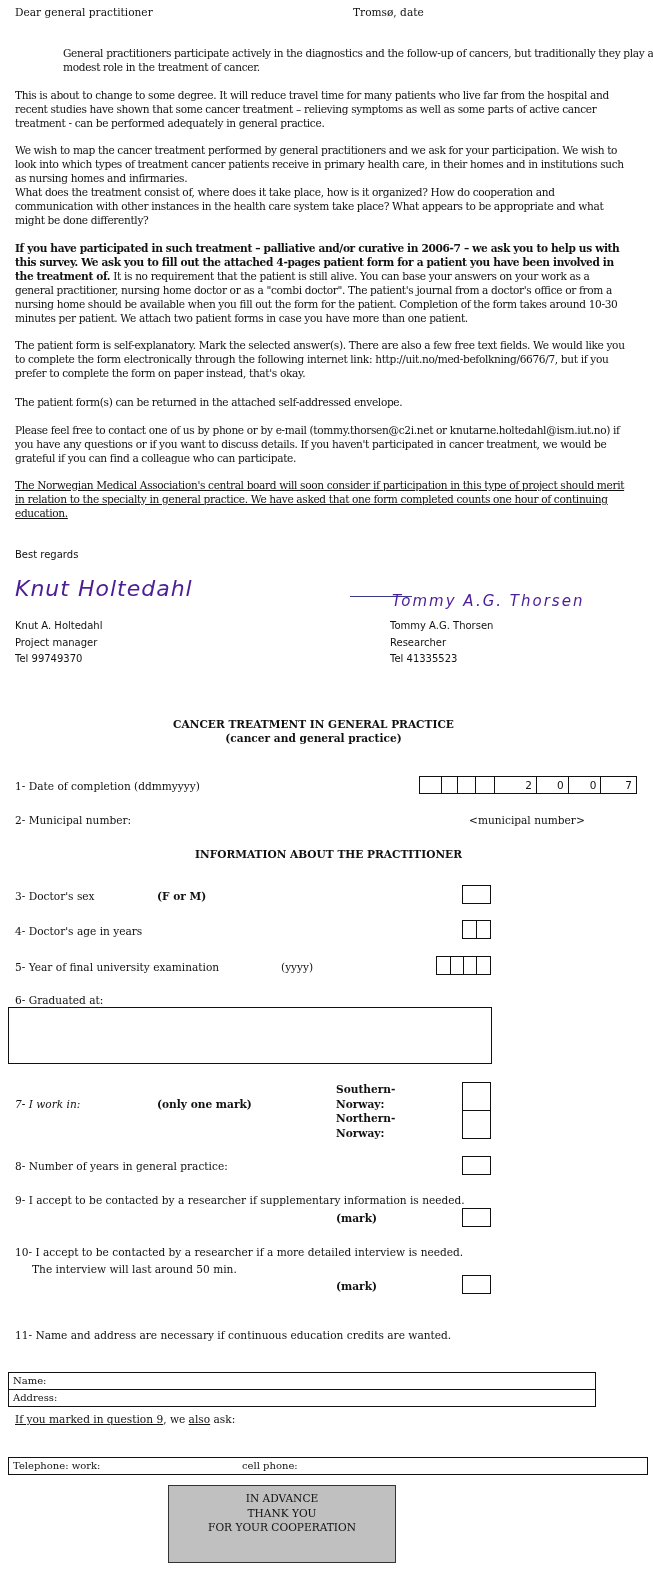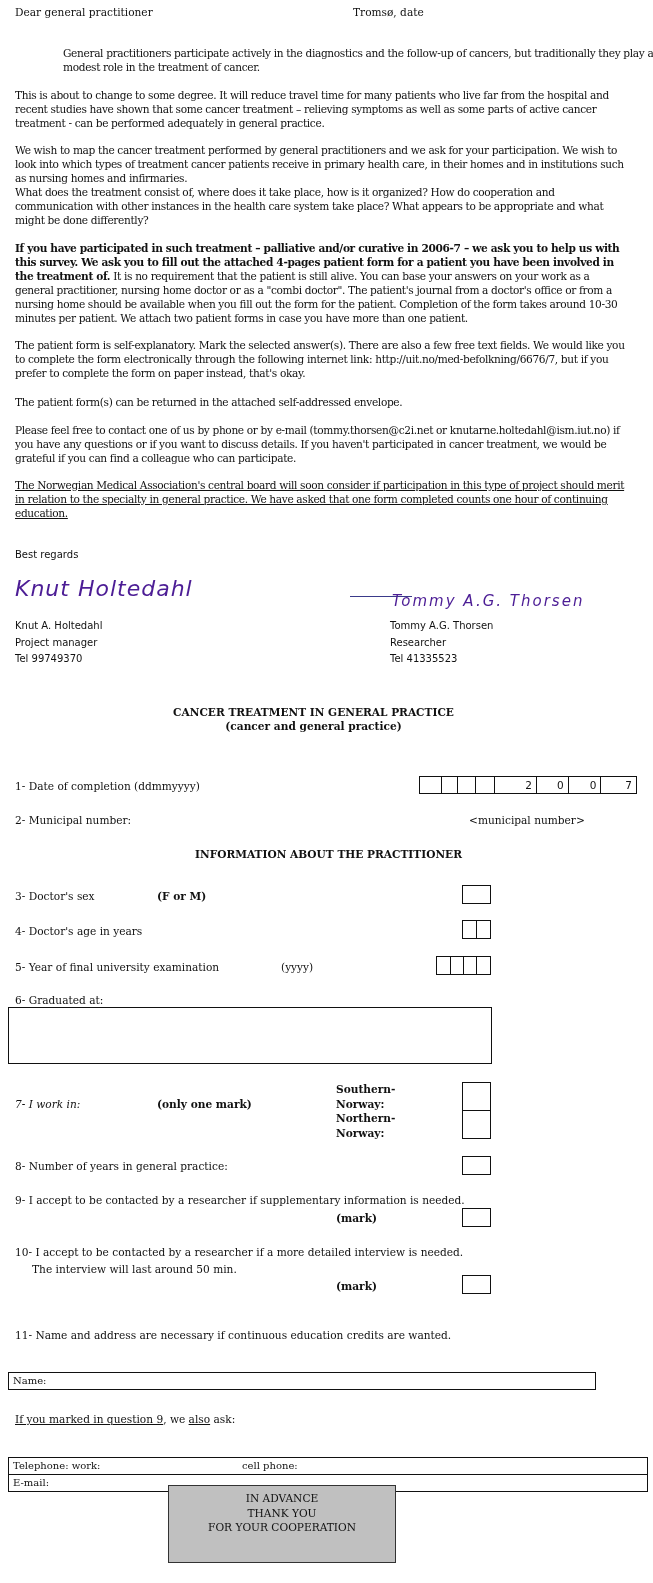--- a/index.html
+++ b/index.html
@@ -5,21 +5,21 @@
   html, body { margin: 0; padding: 0; background: #ffffff; }
   body {
     width: 653px; height: 1583px; position: relative; overflow: hidden;
     font-family: "DejaVu Serif", "Liberation Serif", serif;
     color: #111; font-size: 10.6px; line-height: 14px;
   }
   .abs { position: absolute; }
   .sans { font-family: "DejaVu Sans", "Liberation Sans", sans-serif; font-size: 10px; }
   .para { left: 15px; width: 615px; letter-spacing: -0.35px; }
   .bold { font-weight: bold; }
-  .center { text-align: center; }
+  .center { text-align: center; margin-top: 12px; }
   .box { position: absolute; border: 1px solid #111; box-sizing: border-box; background: #fff; }
   .cellrow { position: absolute; display: flex; border: 1px solid #111; box-sizing: border-box; height: 18px; }
   .cellrow .cell { border-right: 1px solid #111; box-sizing: border-box; height: 100%; text-align: right; padding-right: 4px; font-size: 10.5px; line-height: 16px; font-family: "DejaVu Sans", "Liberation Sans", sans-serif; }
   .cellrow .cell:last-child { border-right: none; }
   .tbl { position: absolute; border: 1px solid #111; box-sizing: border-box; }
   .tbl .row { height: 16px; line-height: 16px; padding-left: 4px; font-size: 10px; border-bottom: 1px solid #111; position: relative; }
   .tbl .row:last-child { border-bottom: none; }
   .sig { font-family: "DejaVu Sans", "Liberation Sans", sans-serif; font-style: italic; color: #4c1d95; }
   .thanks {
     position: absolute; left: 168px; top: 1485px; width: 228px; height: 78px;
@@ -120,29 +120,29 @@
 <div class="box" style="left:462px;top:1208px;width:29px;height:19px;"></div>
 
 <div class="abs" style="left:15px;top:1245px;">10- I accept to be contacted by a researcher if a more detailed interview is needed.</div>
 <div class="abs" style="left:32px;top:1262px;">The interview will last around 50 min.</div>
 <div class="abs bold" style="left:336px;top:1279px;">(mark)</div>
 <div class="box" style="left:462px;top:1275px;width:29px;height:19px;"></div>
 
 <div class="abs" style="left:15px;top:1328px;">11-  Name and address  are necessary if  continuous education credits are wanted.</div>
 <div class="tbl" style="left:8px;top:1372px;width:588px;">
   <div class="row"><span>Name:</span></div>
+  <div class="row"><span>Address:</span></div>
 </div>
 
 <div class="abs" style="left:15px;top:1412px;"><u>If you marked in question 9</u><span>, we </span><u>also</u><span> ask:</span></div>
 
 <div class="tbl" style="left:8px;top:1457px;width:640px;">
   <div class="row">
     <span>Telephone:  work:</span>
     <span class="abs" style="left:233px;top:0;">cell phone:</span>
   </div>
-  <div class="row"><span>E-mail:</span></div>
 </div>
 
 <div class="thanks">
   <div>IN ADVANCE</div>
   <div>THANK YOU</div>
   <div>FOR YOUR COOPERATION</div>
 </div>
 
 </body></html>

